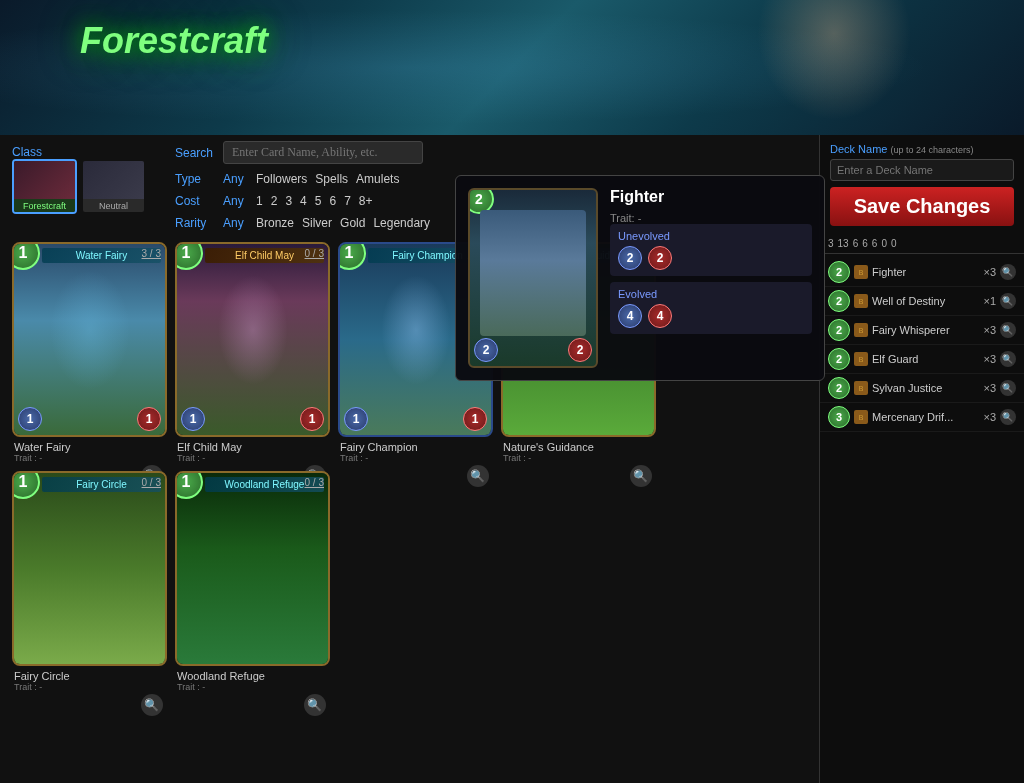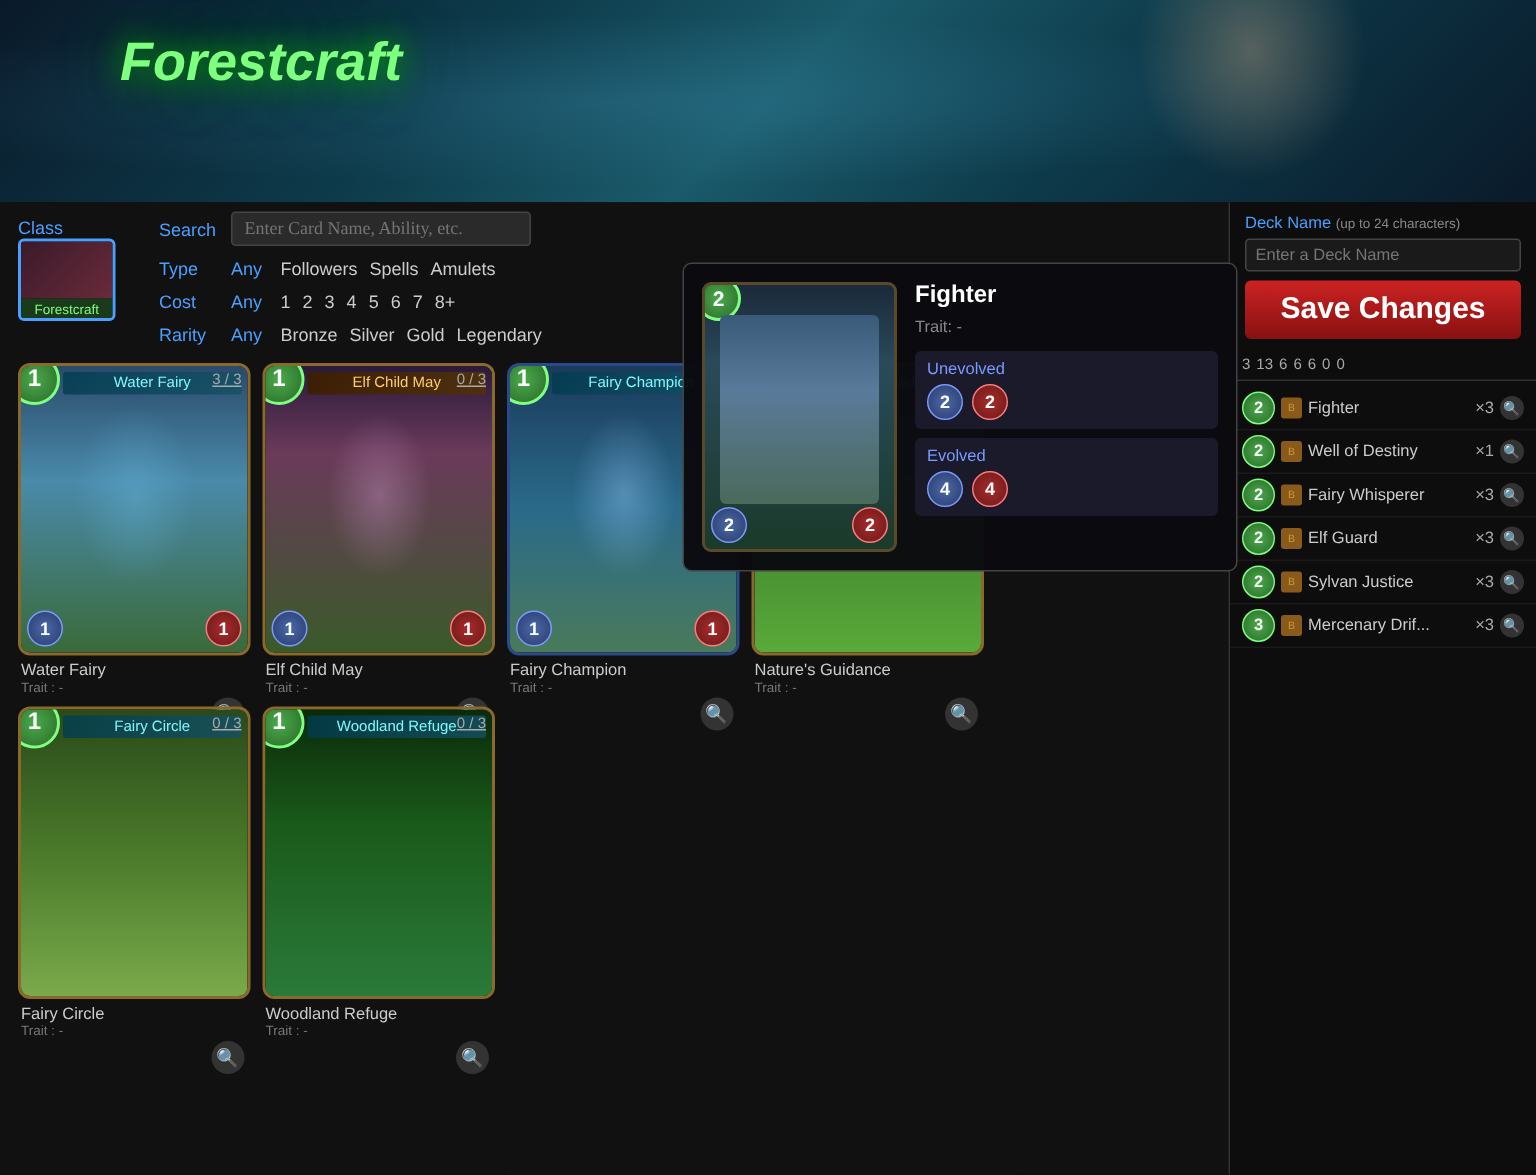--- a/index.html
+++ b/index.html
@@ -460,21 +460,20 @@
     }
     .fighter-title {
       font-size: 16px;
       color: #fff;
       font-weight: bold;
       margin-bottom: 6px;
     }
     .fighter-trait {
       font-size: 11px;
       color: #888;
-      margin-bottom: 10px;
     }
     .fighter-section {
       background: #1a1a2a;
       border-radius: 4px;
       padding: 6px 8px;
       margin-bottom: 6px;
     }
     .fighter-section-label {
       color: #7a9aff;
       font-size: 11px;
@@ -573,20 +572,24 @@
   <div id="left-panel">
 
     <div id="search-filter-wrap">
 
       <div id="class-col">
         <div class="class-label">Class</div>
         <div class="class-cards">
           <div class="class-card selected">
             <div class="class-card-img"></div>
             <div class="class-card-label">Forestcraft</div>
+          </div>
+          <div class="class-card">
+            <div class="class-card-img neutral"></div>
+            <div class="class-card-label neutral-label">Neutral</div>
           </div>
         </div>
       </div>
 
       <div id="search-col">
         <div class="filter-row">
           <span class="filter-label">Search</span>
           <input class="search-input" type="text" placeholder="Enter Card Name, Ability, etc." style="">
         </div>
         <div class="filter-row">

